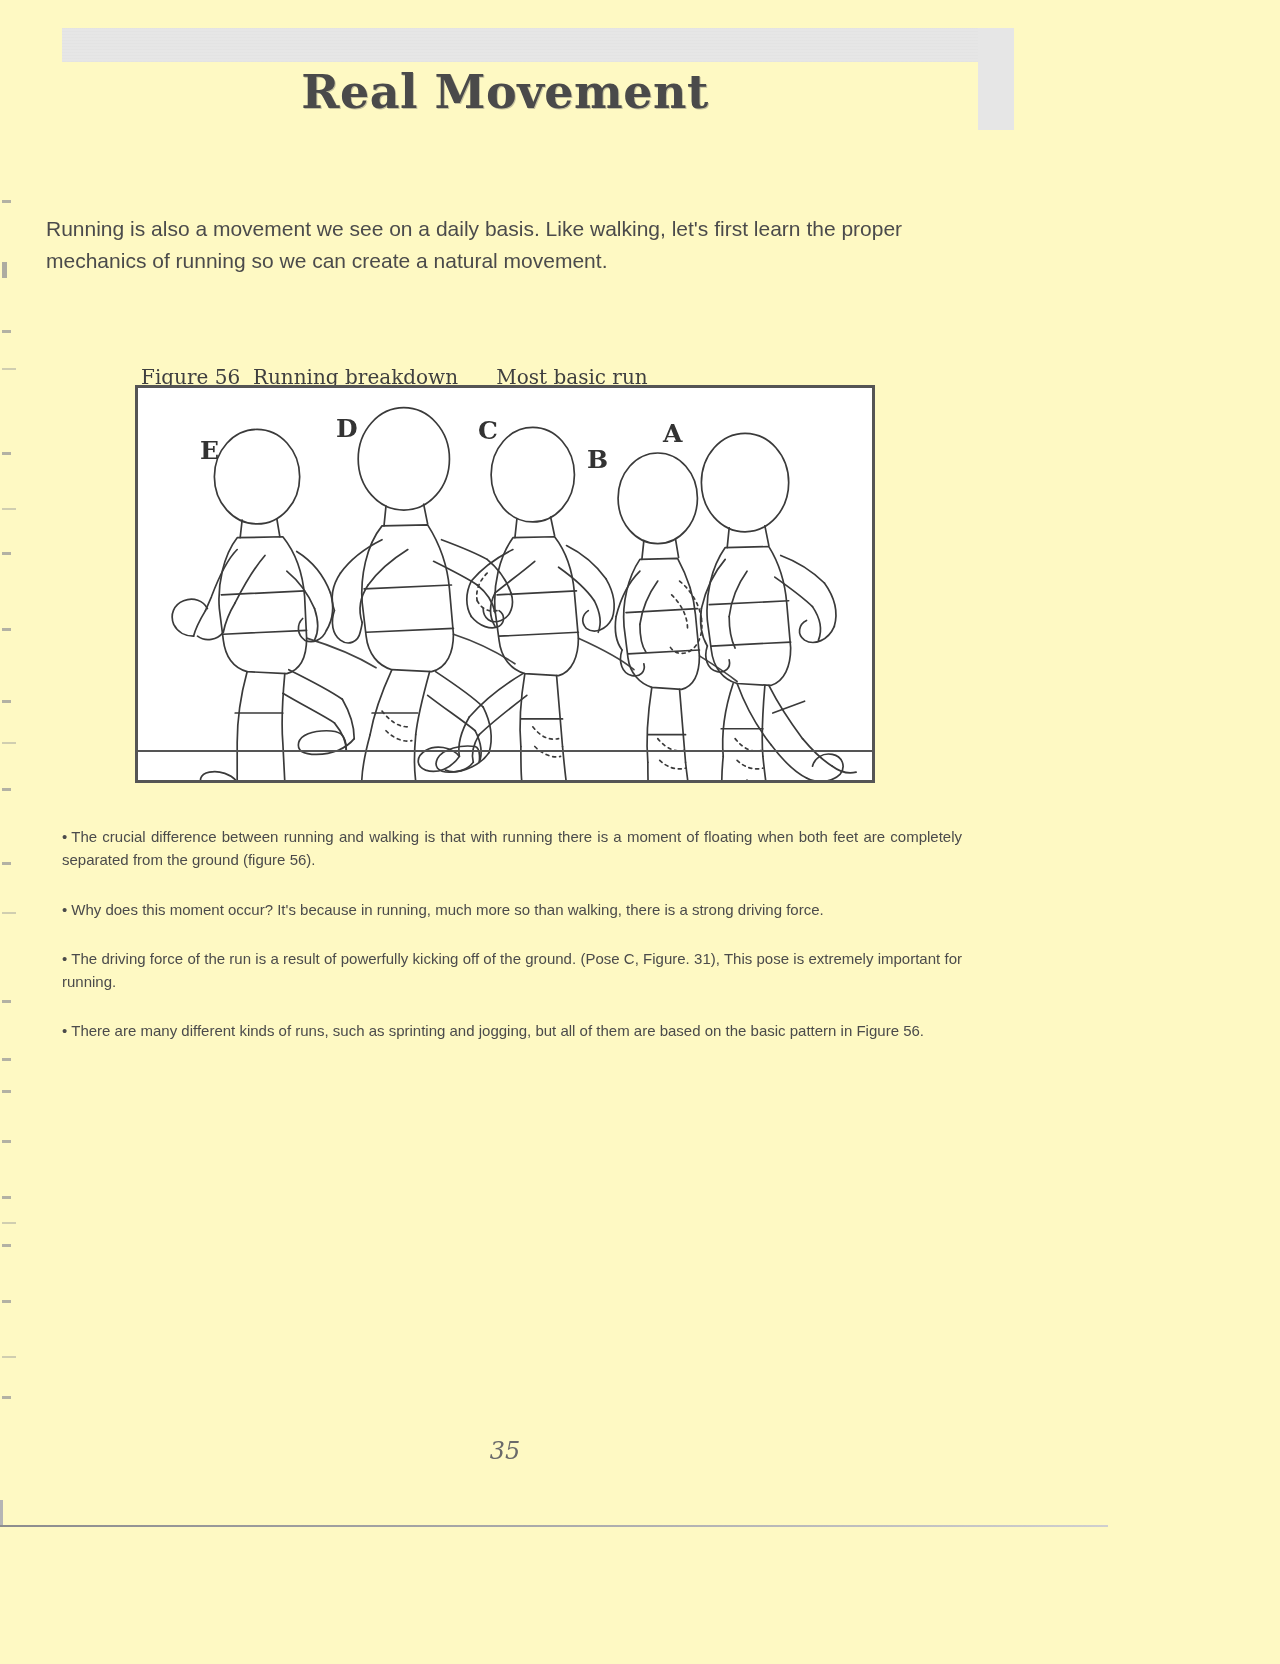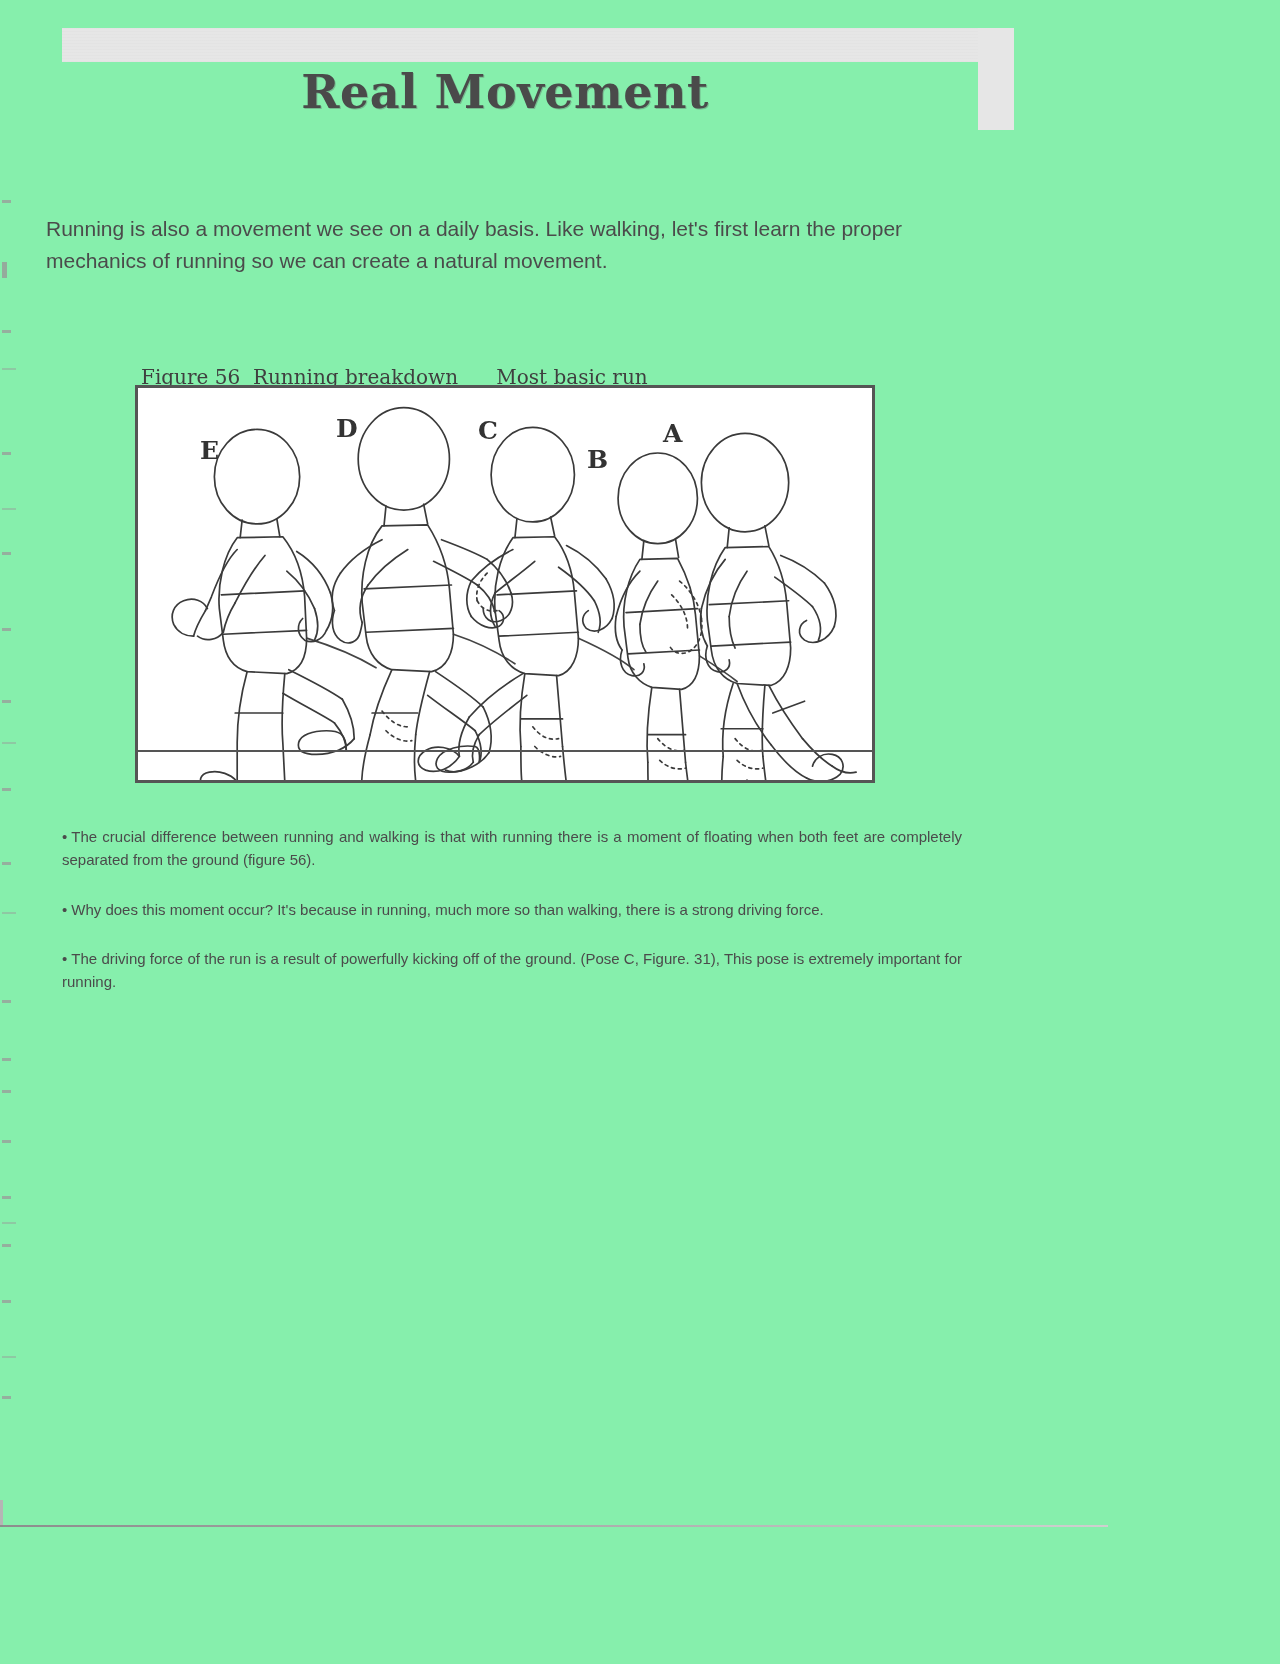--- a/index.html
+++ b/index.html
@@ -12,21 +12,21 @@
     height: 1664px;
     position: relative;
     overflow: hidden;
     font-family: "Liberation Sans", sans-serif;
     color: #3a3a3a;
   }
 
   .page {
     position: absolute;
     inset: 0;
-    background: #86efac;
+    background: #fef9c3;
   }
 
   
   .scan-band-h {
     position: absolute;
     left: 62px;
     top: 28px;
     width: 952px;
     height: 34px;
     background: #e6e6e6;
@@ -460,19 +460,21 @@
     <div class="fig-label" style="left:198px; top:26px;">D</div>
     <div class="fig-label" style="left:340px; top:28px;">C</div>
     <div class="fig-label" style="left:449px; top:57px;">B</div>
     <div class="fig-label" style="left:525px; top:31px;">A</div>
   </div>
 
   <div class="bullets">
     <p class="bullet b1"><span class="bul">•</span><span>The crucial difference between running and walking is that with running there is a moment of floating when both feet are completely separated from the ground (figure 56).</span></p>
     <p class="bullet"><span class="bul">•</span><span>Why does this moment occur?  It's because in running, much more so than walking, there is a strong driving force.</span></p>
     <p class="bullet"><span class="bul">•</span><span>The driving force of the run is a result of powerfully kicking off of the ground.  (Pose C, Figure. 31),  This pose is extremely important for running.</span></p>
+    <p class="bullet"><span class="bul">•</span><span>There are many different kinds of runs, such as sprinting and jogging, but all of them are based on the basic pattern in Figure 56.</span></p>
   </div>
 
+  <div class="page-number">35</div>
 
   <div class="bottom-rule-tick"></div>
   <div class="bottom-rule"></div>
 
 </div>
 
 </body></html>

